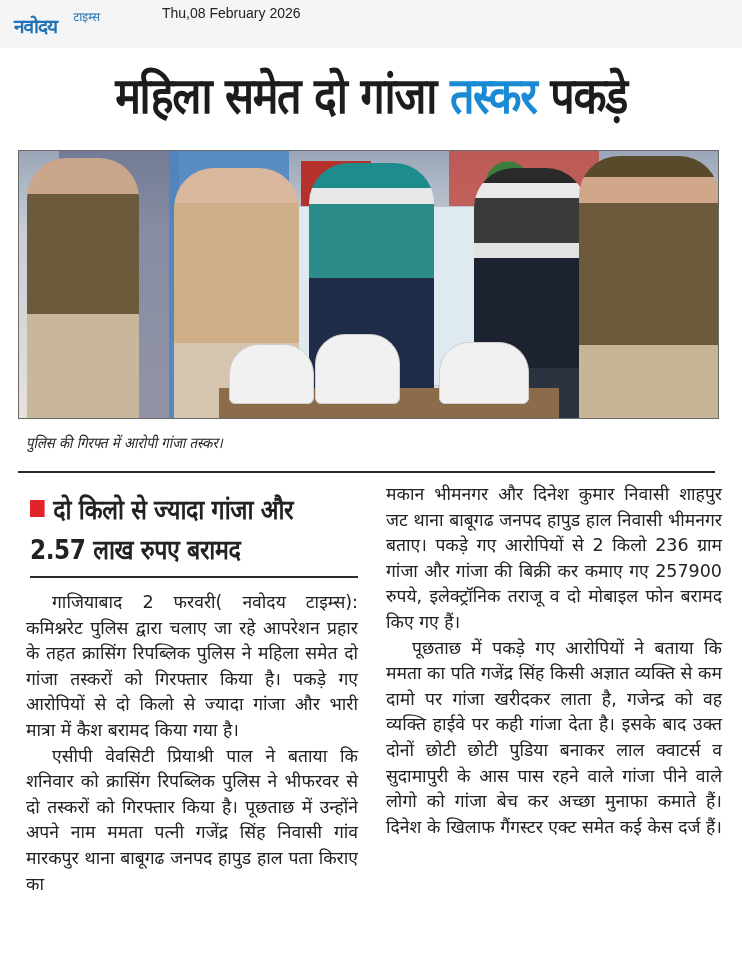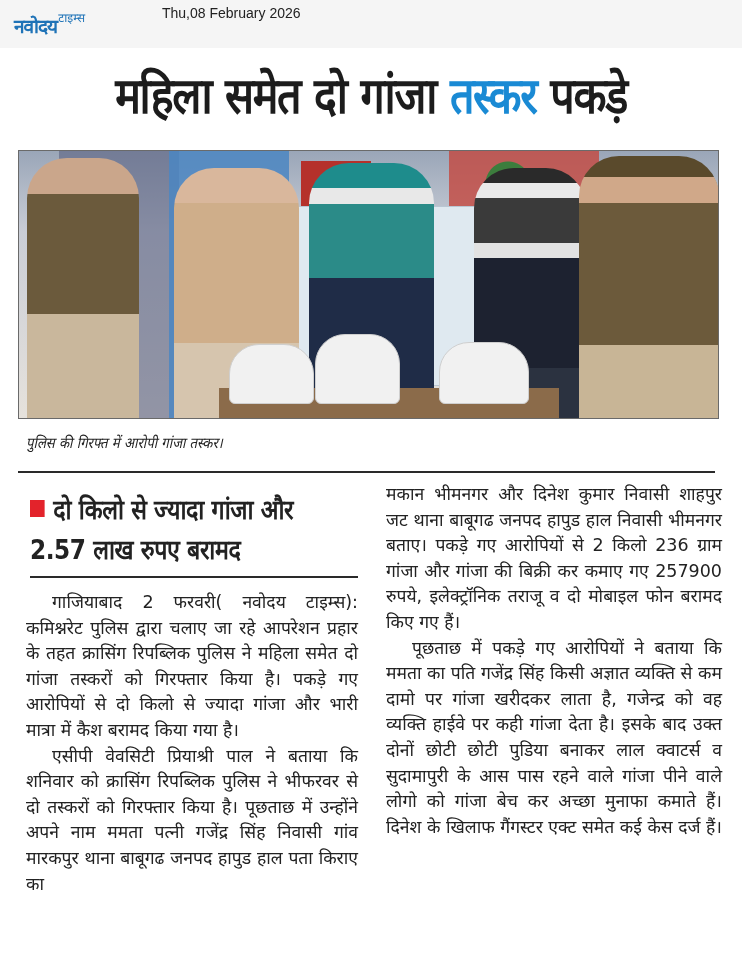--- a/index.html
+++ b/index.html
@@ -5,28 +5,28 @@
   * { box-sizing: border-box; margin: 0; padding: 0; }
   html, body { width: 742px; height: 962px; background: #ffffff; overflow: hidden; }
   body { font-family: "DejaVu Sans", sans-serif; color: #1a1a1a; position: relative; }
 
   .topbar {
     position: absolute; left: 0; top: 0; width: 742px; height: 48px;
     background: #f5f5f5;
   }
   .logo {
     position: absolute; left: 14px; top: 11px;
-    display: flex; align-items: flex-end; gap: 1px;
+    display: flex; align-items: flex-end; gap: 16px;
   }
   .logo-main {
     font-family: "DejaVu Sans", sans-serif; font-weight: bold;
     font-size: 19px; color: #1f73b7; letter-spacing: -1px; line-height: 20px;
   }
   .logo-sub {
-    font-family: Liberation Sans, sans-serif; font-size: 12px; color: #1f73b7;
+    font-family: Liberation Mono, monospace; font-size: 12px; color: #1f73b7;
     line-height: 14px; margin-bottom: 11px;
   }
   .edition {
     position: absolute; left: 162px; top: 4px;
     font-family: "Liberation Sans", sans-serif; font-size: 14px; color: #222;
     line-height: 19px;
   }
 
   .headline {
     position: absolute; left: 0; top: 58px; width: 742px; text-align: center;

